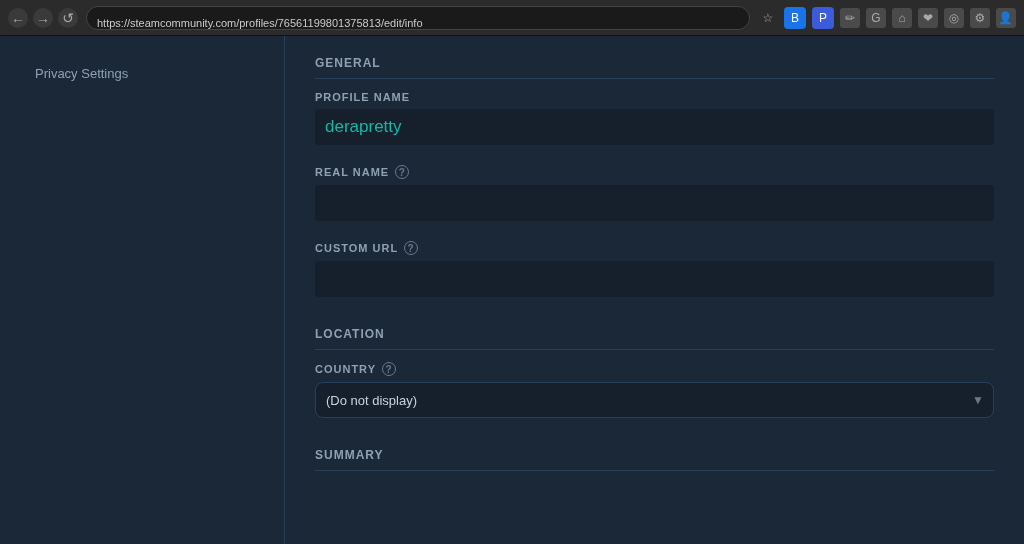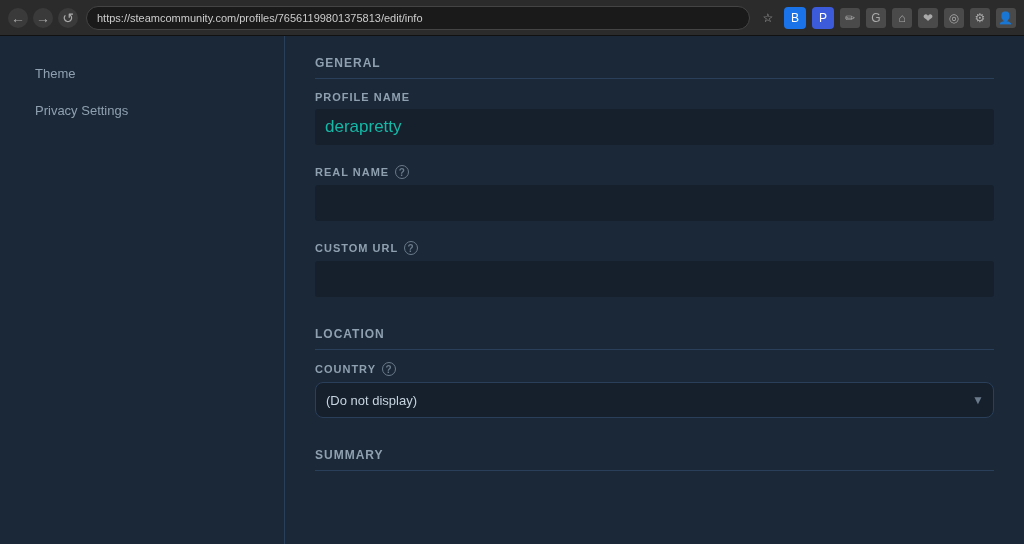--- a/index.html
+++ b/index.html
@@ -42,21 +42,21 @@
       align-items: center;
       justify-content: center;
     }
 
     .address-bar {
       flex: 1;
       height: 24px;
       background: #1a1a1a;
       border-radius: 12px;
       display: flex;
-      align-items: center;
+      align-items: flex-end;
       padding: 0 10px;
       font-size: 11px;
       color: #ccc;
       border: 1px solid #444;
     }
 
     .browser-icons {
       display: flex;
       gap: 6px;
       align-items: center;
@@ -235,23 +235,20 @@
     <div class="browser-icon gray">❤</div>
     <div class="browser-icon gray">◎</div>
     <div class="browser-icon gray">⚙</div>
     <div class="browser-icon gray">👤</div>
   </div>
 </div>
 
 <div class="main-container">
 
   <div class="sidebar">
-    <div class="sidebar-item">
-      <span>Theme</span>
-    </div>
     <div class="sidebar-item">
       <span>Privacy Settings</span>
     </div>
   </div>
 
   <div class="content">
 
     <div class="content-section">
       <div class="section-header">GENERAL</div>
 

